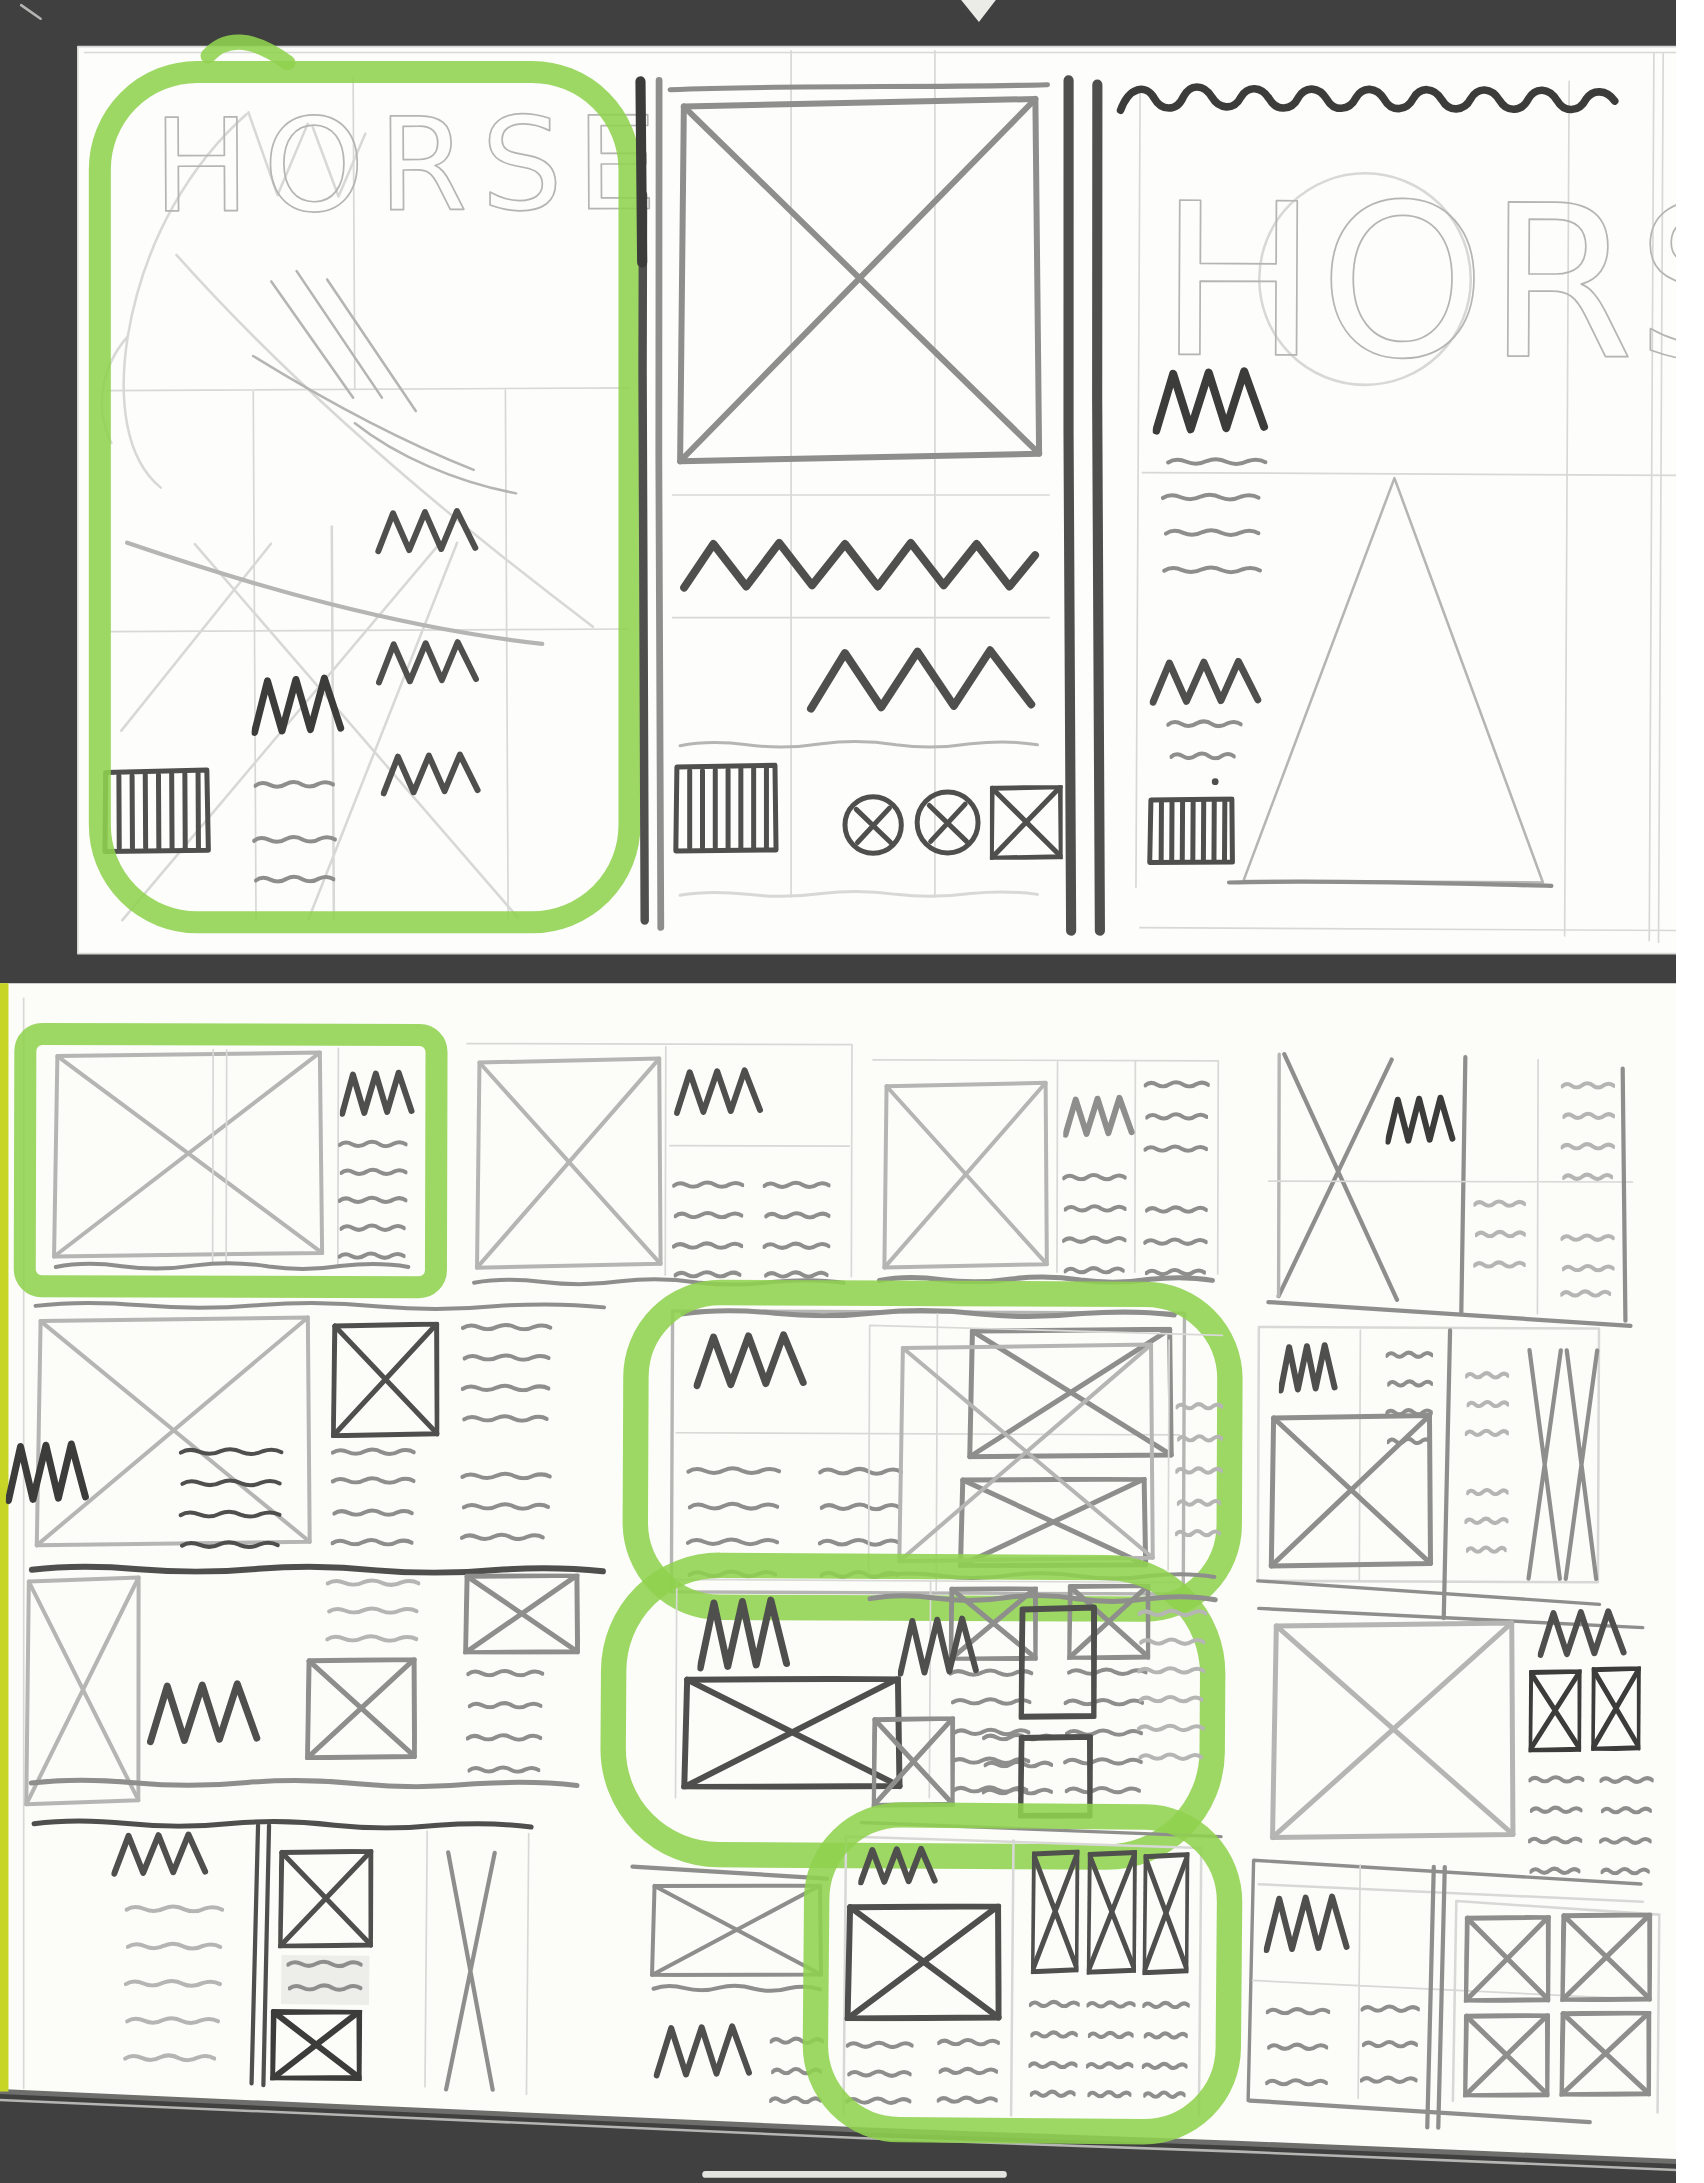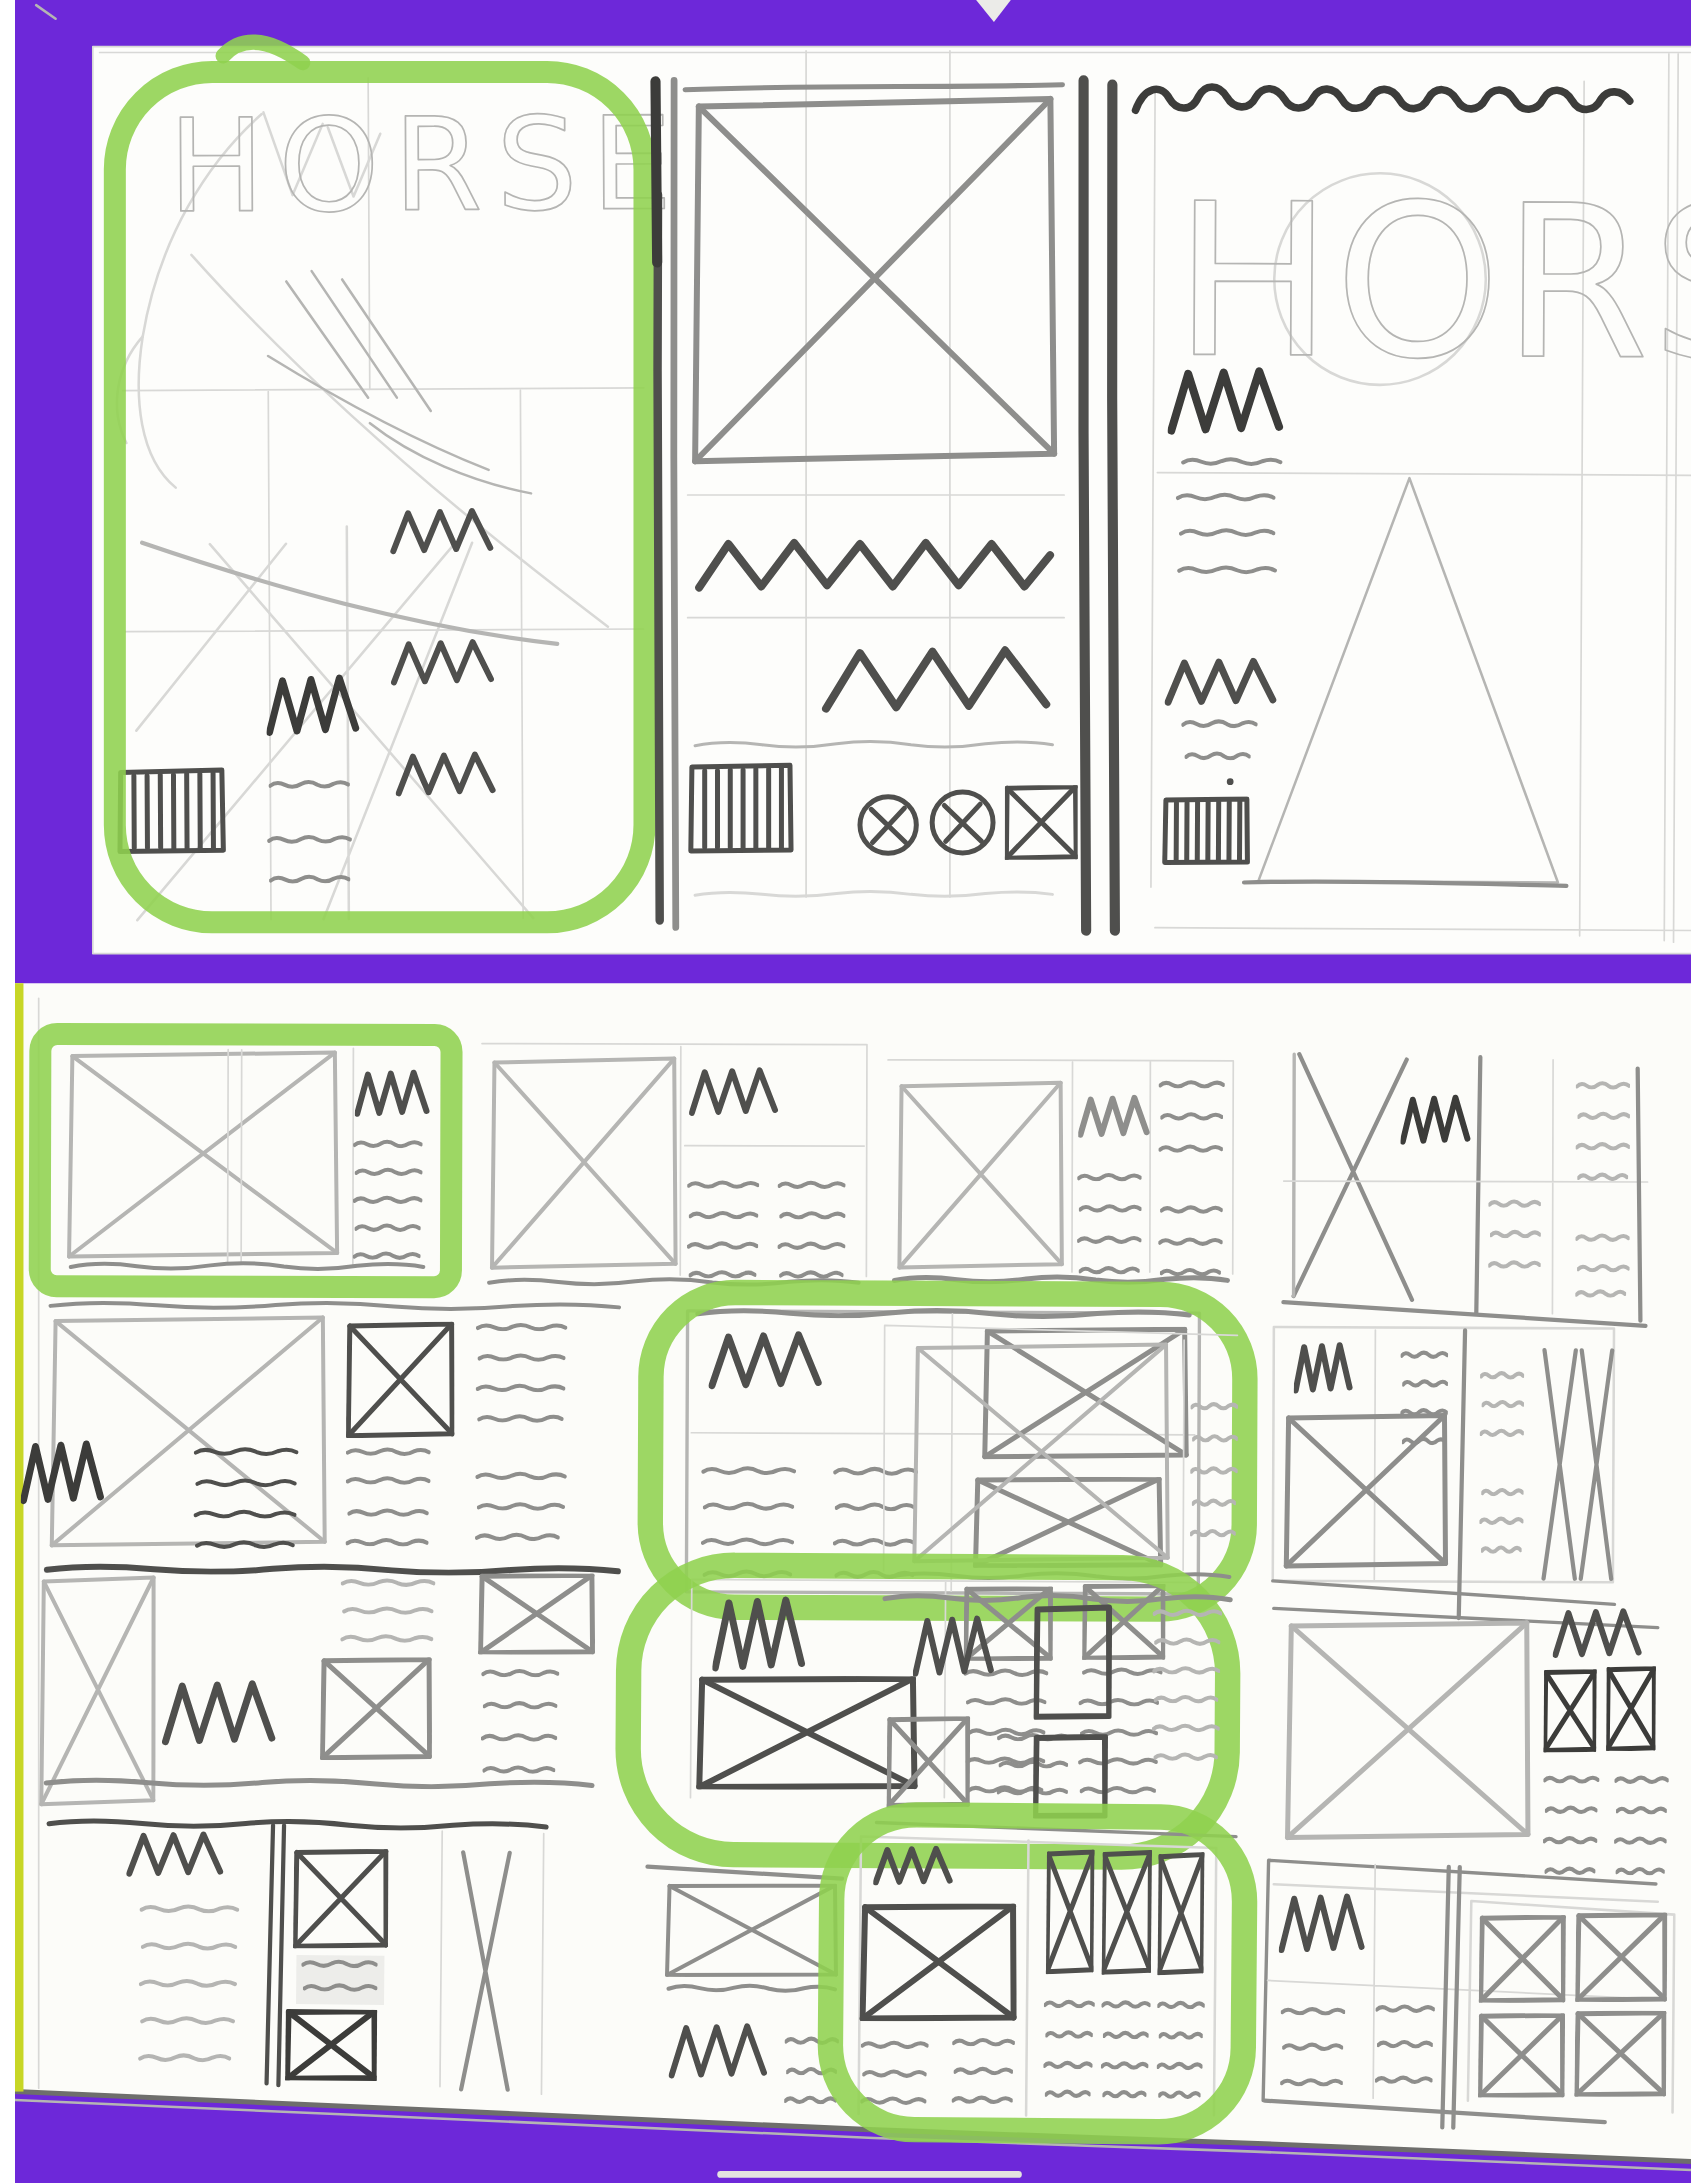--- a/index.html
+++ b/index.html
@@ -1,17 +1,17 @@
 <!DOCTYPE html>
 <html style="--paper: #fdfdfb; --paper_bottom: #fcfcf9; --pencil_faint: #d8d8d6; --pencil_light: #b5b5b3; --pencil_mid: #8e8e8c; --pencil_dark: #4f4f4d; --pencil_black: #3c3c3a; --highlighter: #8fd14f; --edge_stripe: #c7d626; --torn_edge: #6e6e6c;font-size:13.5px"><head>
 <meta charset="utf-8">
 <style>
   html,body{margin:0;padding:0;background:#ffffff;}
-  .stage{position:relative;width:1676px;height:2183px;background:#6d28d9;overflow:hidden;
-         font-family:"DejaVu Sans",sans-serif;margin-left:15px;}
+  .stage{position:relative;width:1676px;height:2183px;background:#404040;overflow:hidden;
+         font-family:"DejaVu Sans",sans-serif;}
   svg{position:absolute;left:0;top:0;}
   svg *{fill:none;stroke-linecap:round;stroke-linejoin:round;}
   
   .c-faint {stroke:var(--pencil_faint,#d9d9d9); color:var(--pencil_faint,#d9d9d9);}
   .c-light {stroke:var(--pencil_light,#b9b9b9); color:var(--pencil_light,#b9b9b9);}
   .c-mid   {stroke:var(--pencil_mid,#8e8e8e);   color:var(--pencil_mid,#8e8e8e);}
   .c-dark  {stroke:var(--pencil_dark,#4f4f4f);  color:var(--pencil_dark,#4f4f4f);}
   .c-black {stroke:var(--pencil_black,#3c3c3c); color:var(--pencil_black,#3c3c3c);}
   .c-green {stroke:var(--highlighter,#8fd14f);  color:var(--highlighter,#8fd14f);}
   .w2{stroke-width:2}.w3{stroke-width:3}.w4{stroke-width:4}.w5{stroke-width:5}

